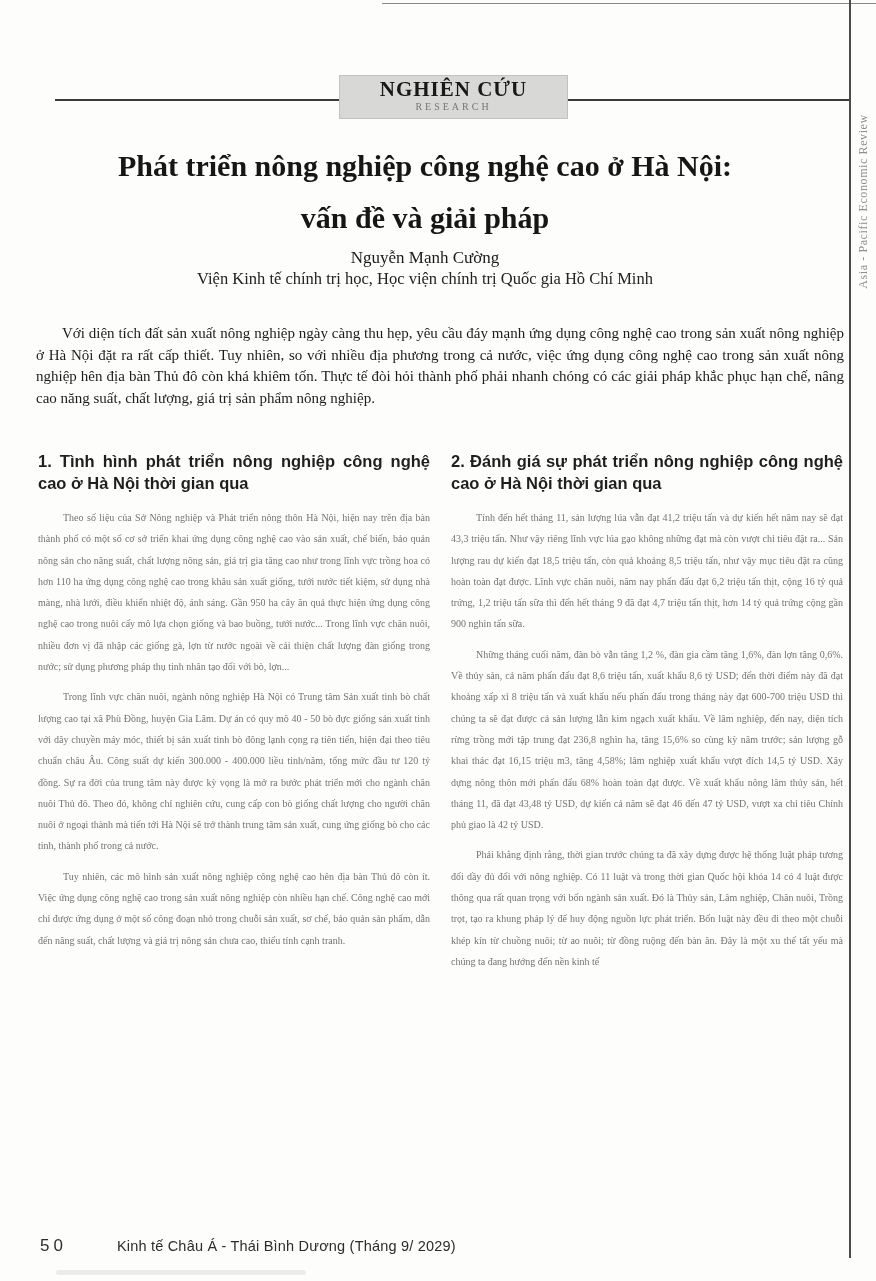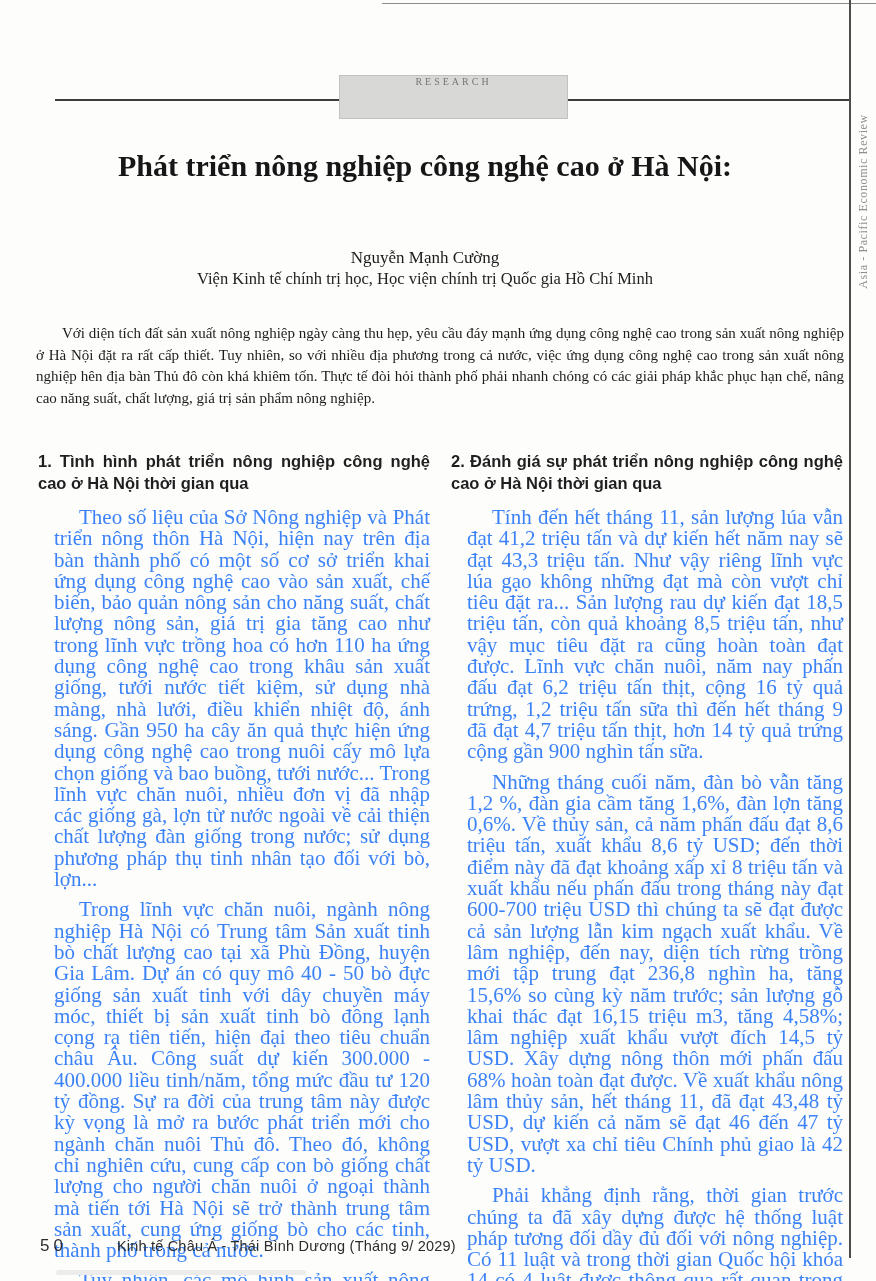--- a/index.html
+++ b/index.html
@@ -49,22 +49,22 @@
 
   
   .columns{position:absolute;top:450px;left:38px;width:806px;display:flex;gap:21px;}
   .col{width:392px;flex:0 0 392px;}
   .col h2{
     font-family:"Liberation Sans", sans-serif;
     font-size:16.5px;font-weight:bold;line-height:22px;
     margin:0 0 13px 0;text-align:justify;color:#1f1f1f;
   }
   .col p{
-    margin:0 0 9px 16px;font-size:21px;line-height:21.3px;
-    text-align:justify;text-indent:25px;color:#3b82f6;
+    margin:0 0 9px 0;font-size:10px;line-height:21.3px;
+    text-align:justify;text-indent:25px;color:#737373;
   }
 
   
   .footer{position:absolute;top:1236px;left:40px;width:760px;
     font-family:"Liberation Sans", sans-serif;color:#2c2c2c;
     display:flex;align-items:baseline;}
   .page-num{font-size:17px;letter-spacing:4px;margin-right:50px;}
   .journal{font-size:14.5px;letter-spacing:.2px;}
 </style>
 </head>
@@ -75,25 +75,26 @@
   <div class="top-edge-line"></div>
   <div class="side-rule"></div>
 
   <div class="side-text-wrap">
     <span>Asia - Pacific Economic Review</span>
   </div>
 
   <div class="header-band">
     <div class="header-rule"></div>
     <div class="category-box">
+      <div class="cat-main">NGHIÊN CỨU</div>
       <div class="cat-sub">RESEARCH</div>
     </div>
   </div>
 
-  <h1 class="title"><span>Phát triển nông nghiệp công nghệ cao ở Hà Nội:</span><br></h1>
+  <h1 class="title"><span>Phát triển nông nghiệp công nghệ cao ở Hà Nội:</span><br><span>vấn đề và giải pháp</span></h1>
 
   <div class="author">Nguyễn Mạnh Cường</div>
   <div class="affiliation">Viện Kinh tế chính trị học, Học viện chính trị Quốc gia Hồ Chí Minh</div>
 
   <p class="abstract">Với diện tích đất sản xuất nông nghiệp ngày càng thu hẹp, yêu cầu đáy mạnh ứng dụng công nghệ cao trong sản xuất nông nghiệp ở Hà Nội đặt ra rất cấp thiết. Tuy nhiên, so với nhiều địa phương trong cả nước, việc ứng dụng công nghệ cao trong sản xuất nông nghiệp hên địa bàn Thủ đô còn khá khiêm tốn. Thực tế đòi hỏi thành phố phải nhanh chóng có các giải pháp khắc phục hạn chế, nâng cao năng suất, chất lượng, giá trị sản phẩm nông nghiệp.</p>
 
   <div class="columns">
 
     <div class="col">
       <h2>1. Tình hình phát triển nông nghiệp công nghệ cao ở Hà Nội thời gian qua</h2>

